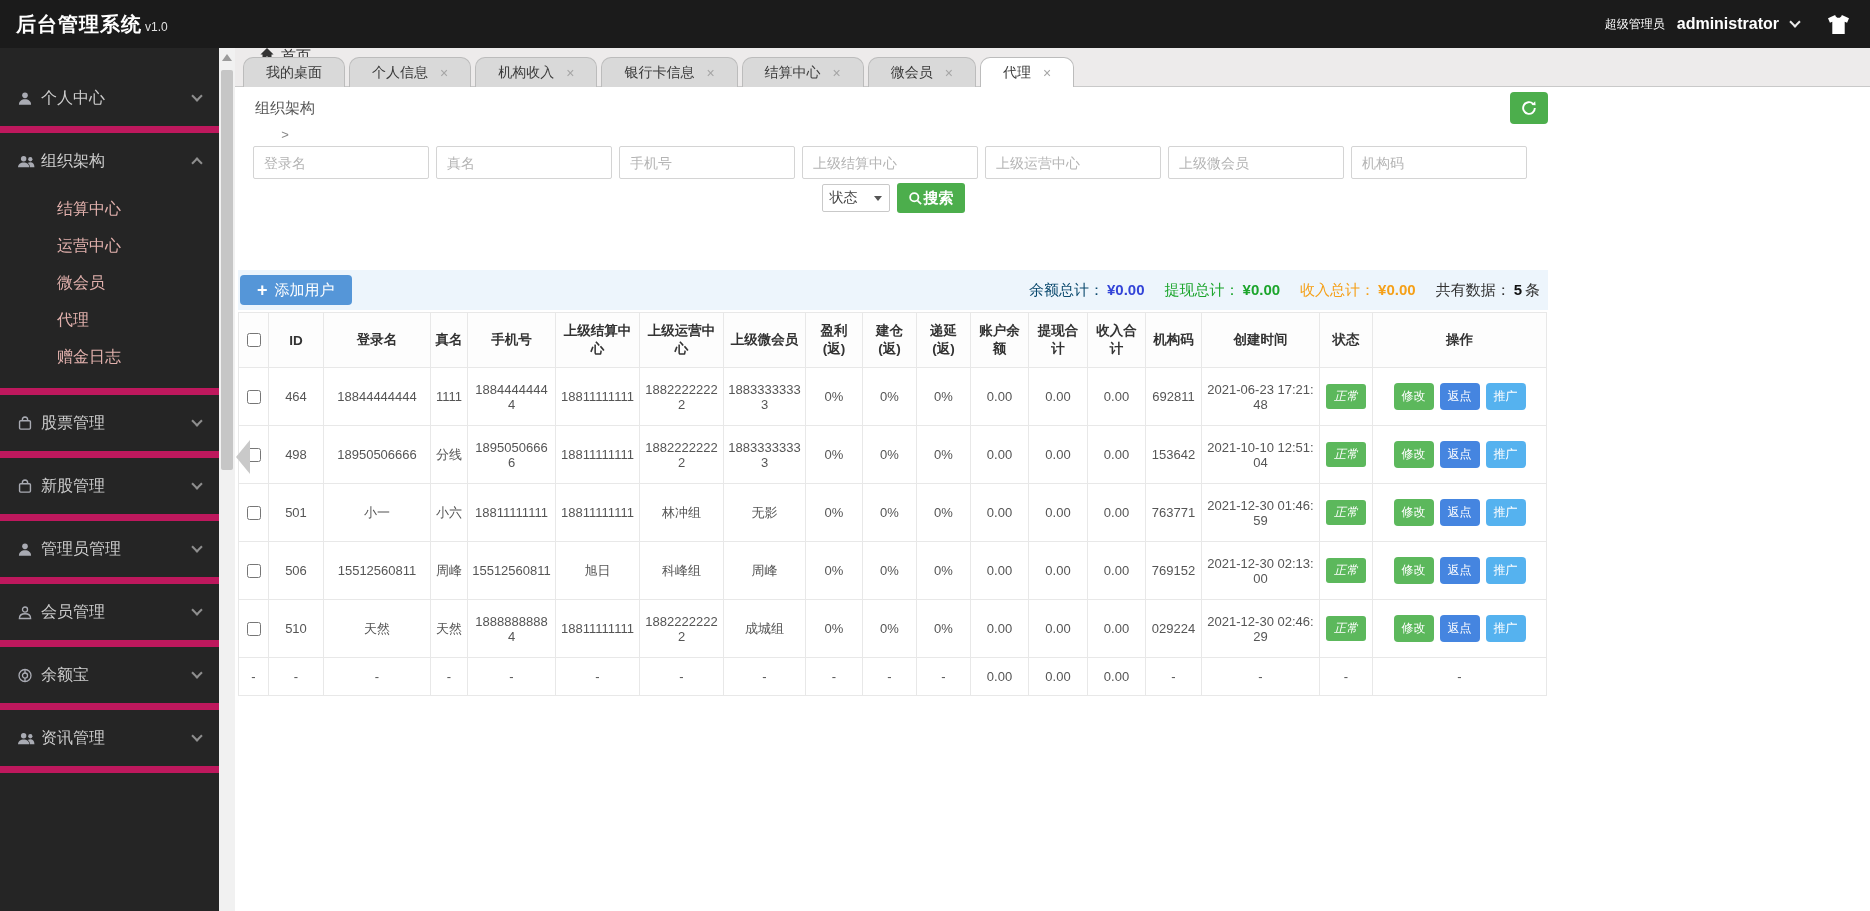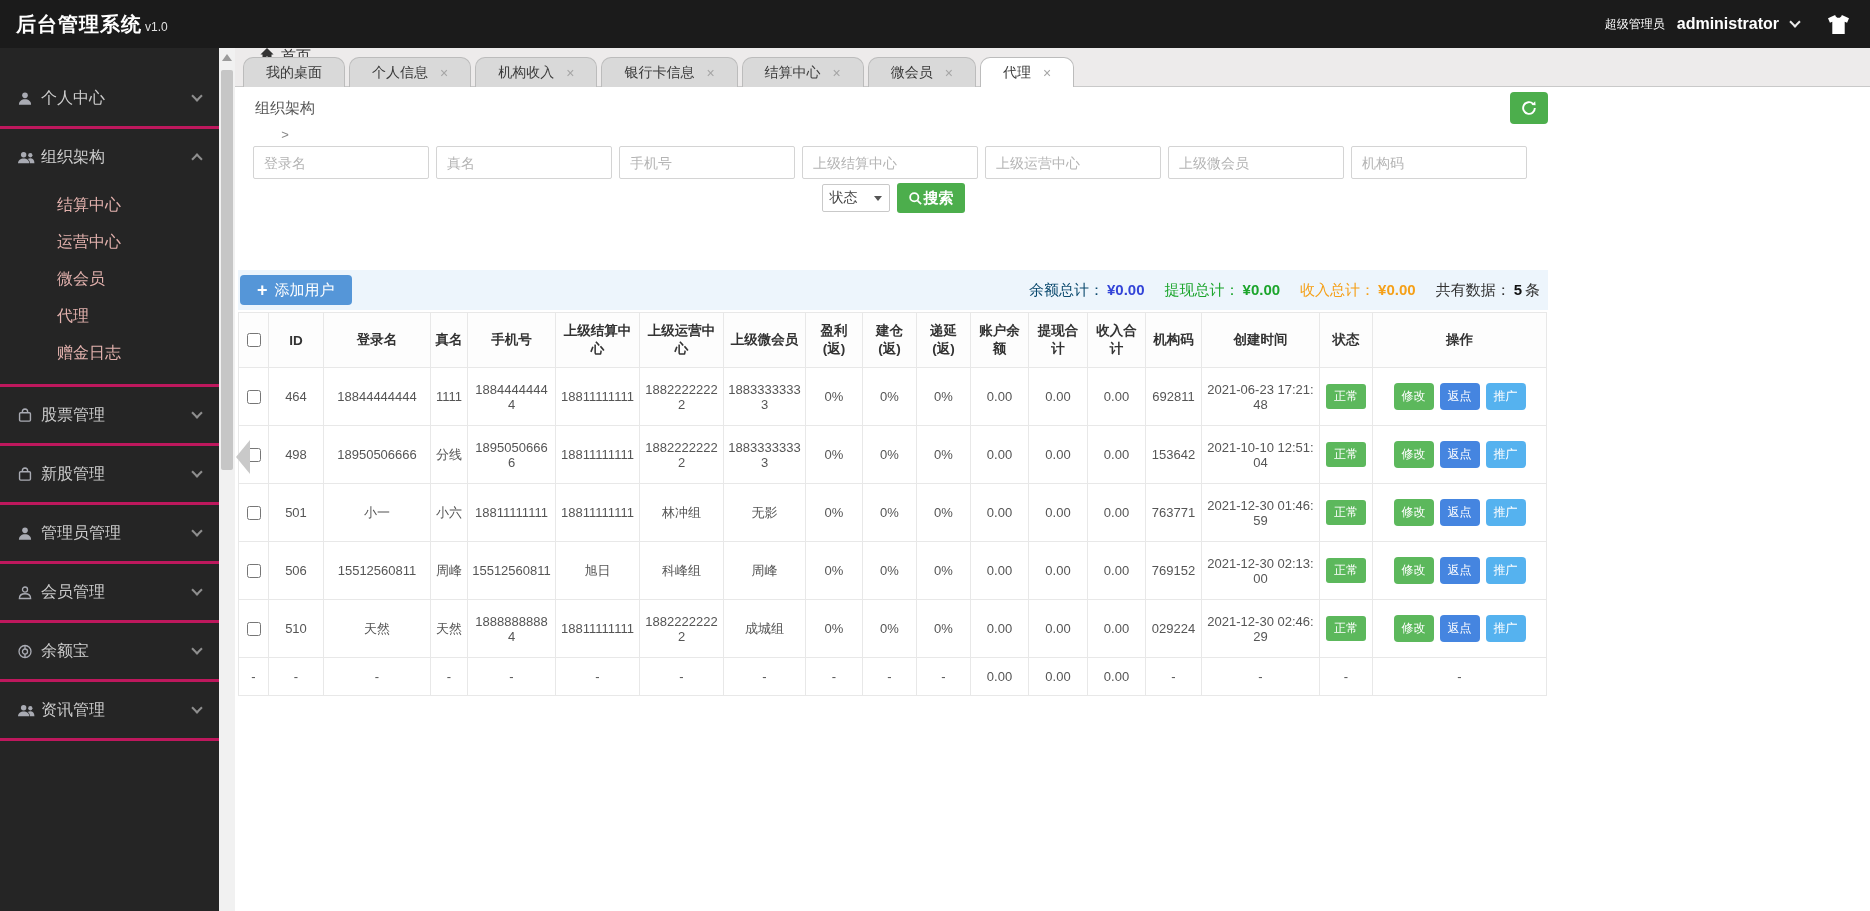--- a/index.html
+++ b/index.html
@@ -24,21 +24,21 @@
   .chev { display:inline-block; width:8px; height:8px; border-right:2px solid #8f8f8f; border-bottom:2px solid #8f8f8f; }
   .chev-down { transform:rotate(45deg); margin-top:-4px; }
   .chev-up { transform:rotate(-135deg); margin-top:4px; }
   .topbar .chev { border-color:#ececec; }
   .tshirt { margin-left:16px; display:inline-flex; }
   
   .sidebar {
     position:absolute; top:48px; left:0; bottom:0; width:219px;
     background:#252525; padding-top:22px;
   }
-  .nav-block { border-bottom:3px solid #be185d; }
+  .nav-block { border-bottom:7px solid #be185d; }
   .nav-item {
     height:56px; display:flex; align-items:center; padding:0 18px 0 17px;
     color:#cdcdcd; font-size:16px; cursor:pointer;
   }
   .nav-icon { width:24px; display:inline-flex; color:#a9abb3; }
   .nav-label { flex:1; }
   .sub { list-style:none; margin:0; padding:2px 0 12px 0; }
   .sub li { padding:8px 0 8px 57px; font-size:16px; color:#e2b1ad; cursor:pointer; }
   
   .side-scrollbar { position:absolute; top:48px; left:219px; bottom:0; width:16px; background:#f1f1f1; }
@@ -103,21 +103,21 @@
   .stats { display:flex; align-items:center; gap:20px; font-size:15px; }
   .stat-value { font-weight:bold; margin-left:3px; }
   .total-label { color:#333; }
   .total-value { font-weight:bold; color:#111; margin:0 3px; }
   
   table.grid { border-collapse:collapse; table-layout:fixed; width:1308px; margin-top:2px; font-size:13px; color:#555; }
   .grid th, .grid td { border:1px solid #e8e8e8; text-align:center; vertical-align:middle; padding:5px 4px; word-break:break-all; }
   .grid thead th { color:#333; font-weight:bold; font-size:13.5px; background:#fdfdfd; height:55px; }
   .grid tbody td { height:58px; background:#fff; }
   .grid tr.footer-row td { height:38px; }
-  .badge { display:inline-block; background:#5cb85c; color:#fff; font-size:12px; border-radius:3px; padding:4px 8px; }
+  .badge { display:inline-block; background:#5cb85c; color:#fff; font-size:12px; border-radius:3px; padding:4px 8px;font-style:italic; }
   .act { border:none; border-radius:4px; color:#fff; font-size:12px; padding:5px 8px; margin:0 3px; cursor:pointer; white-space:nowrap; }
   .act-green { background:#5cb85c; } .act-blue { background:#4585e0; } .act-sky { background:#55b2ef; }
   input[type=checkbox] { width:14px; height:14px; cursor:pointer; }
 </style>
 </head>
 <body>
 
 <header class="topbar">
   <div class="brand">
     <span class="brand-title">后台管理系统</span>

